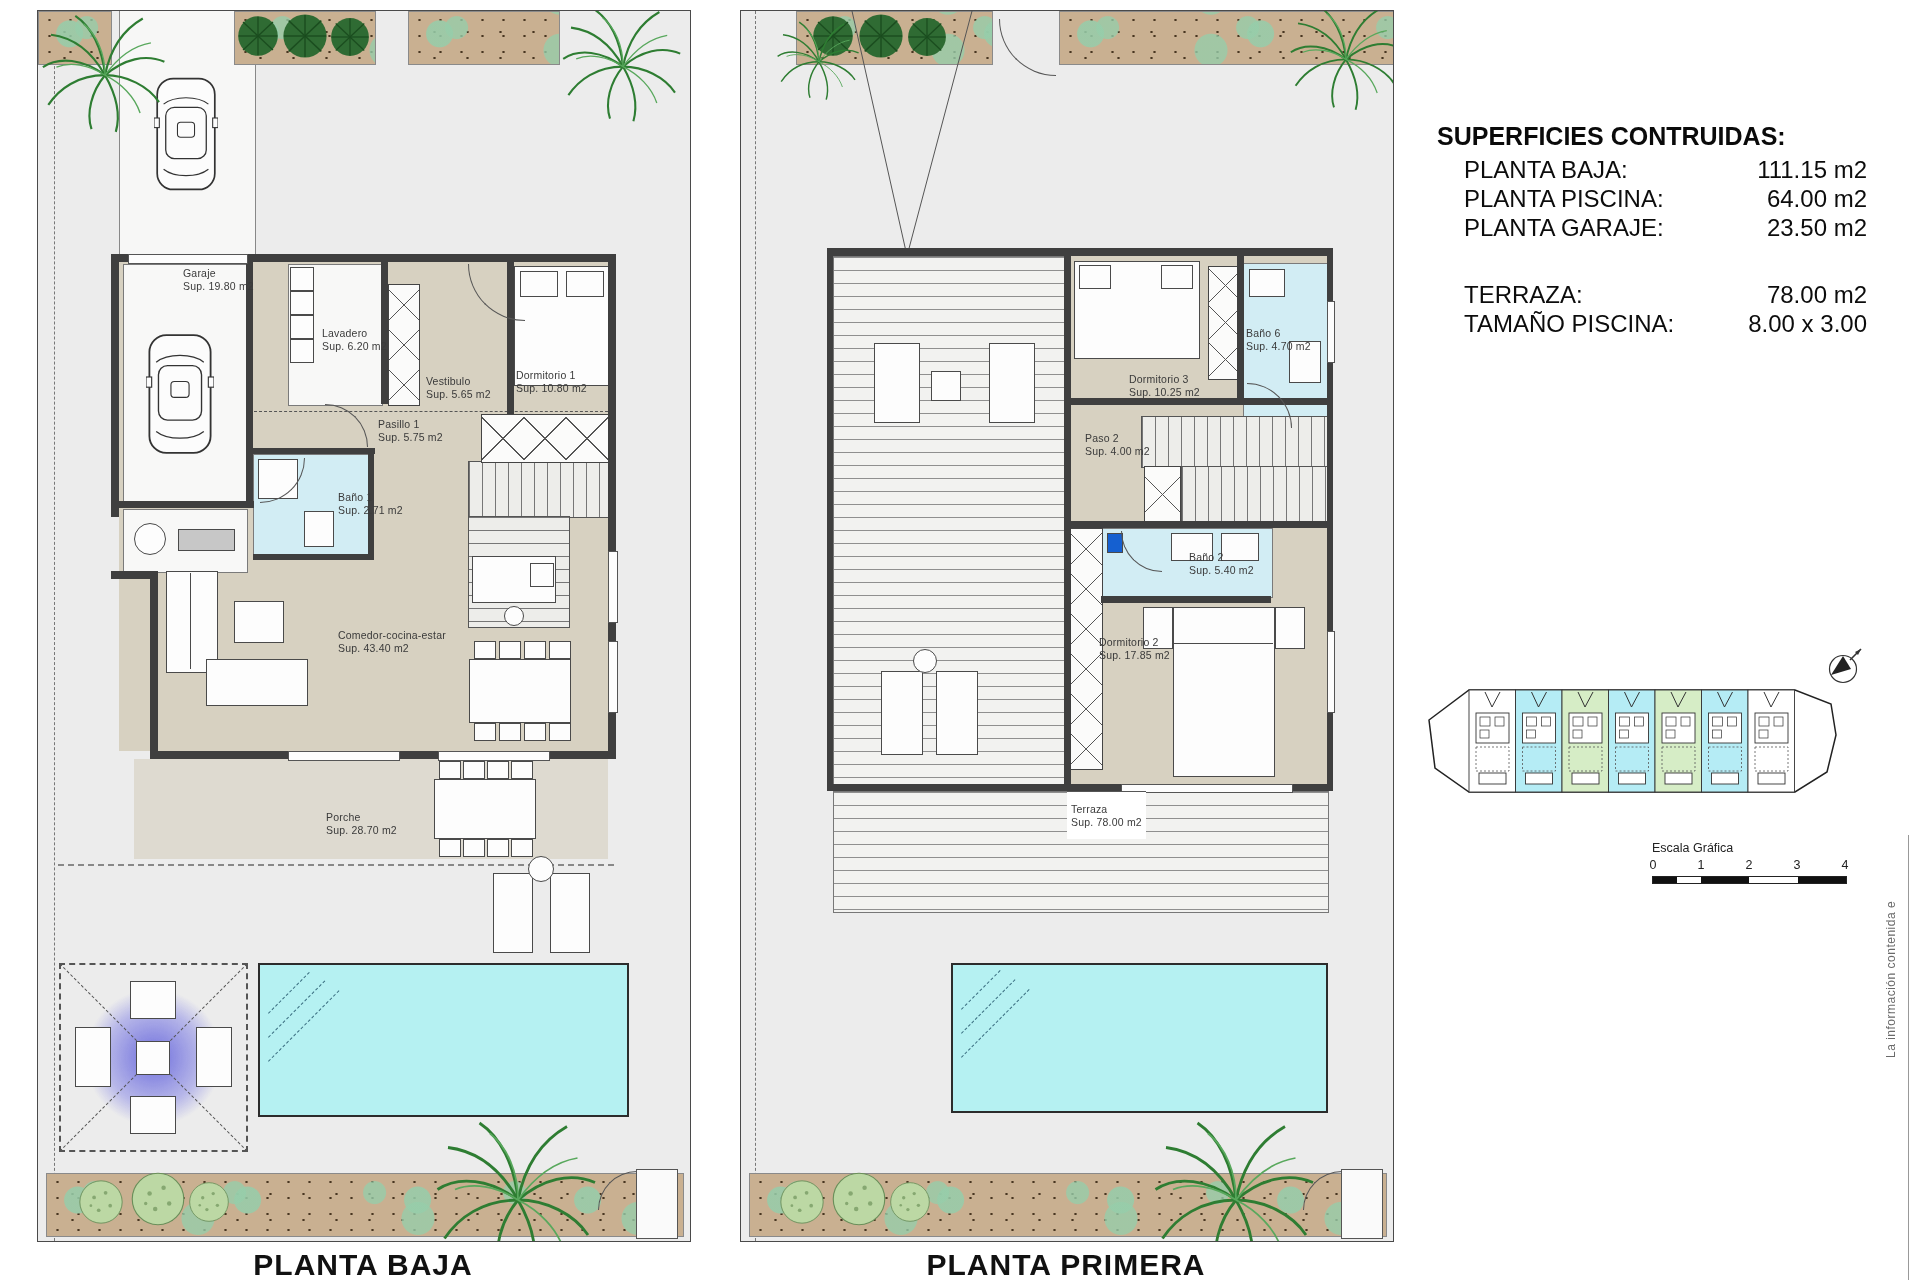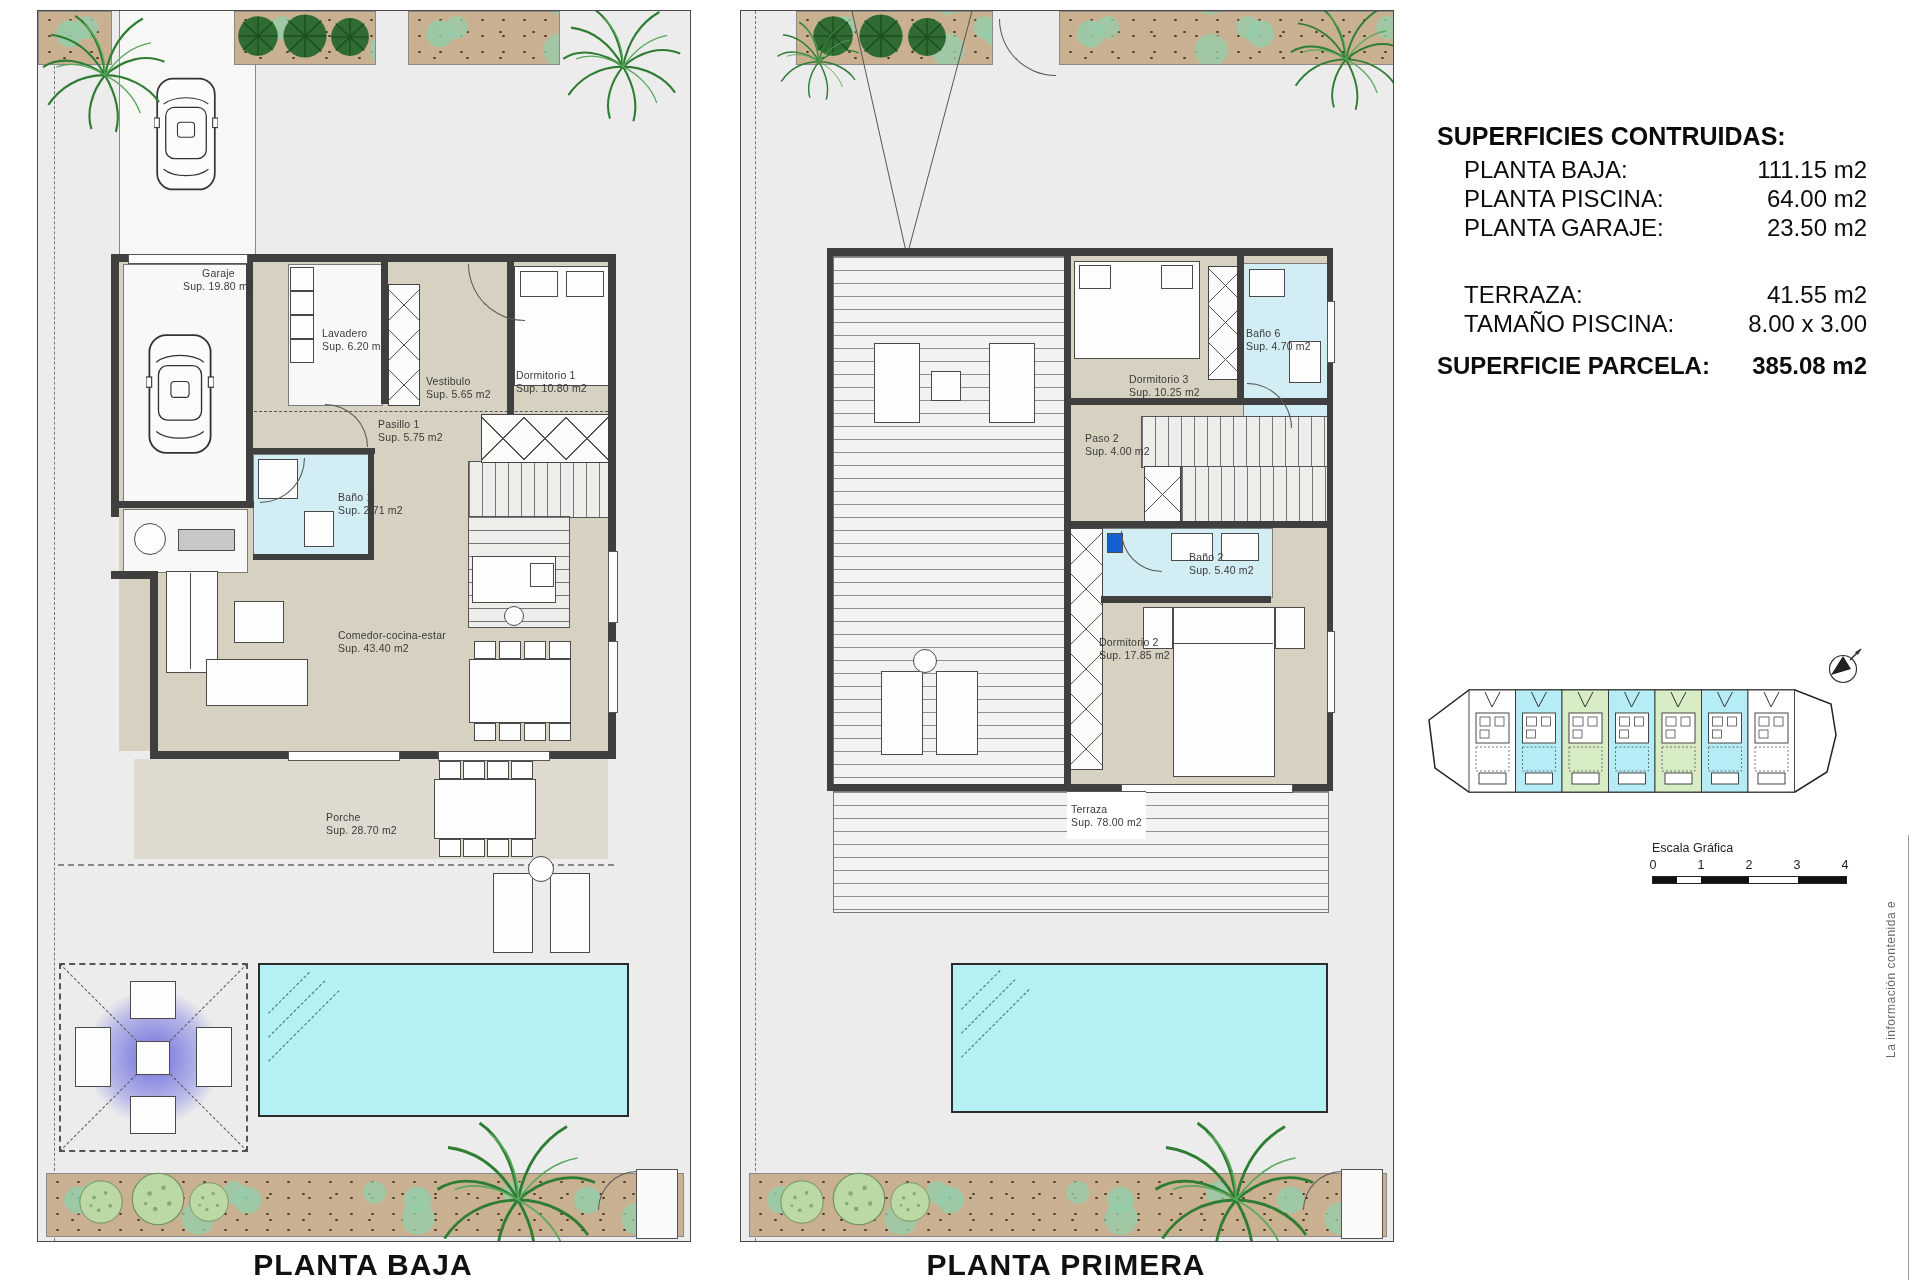--- a/index.html
+++ b/index.html
@@ -263,21 +263,21 @@
     <svg class="abs" style="left:-8px;top:-6px;z-index:25" width="150" height="135">
         <use href="#palm"></use>
       </svg>
     <svg class="abs" style="left:505px;top:-12px;z-index:25" width="160" height="130">
         <use href="#palm"></use>
       </svg>
     <svg class="abs" style="left:385px;top:1098px;z-index:25" width="190" height="175">
         <use href="#palm"></use>
       </svg>
 
-    <div class="rl" style="left:145px;top:256px;text-align:center">
+    <div class="rl" style="left:145px;top:256px;text-align:left">
         <span>Garaje</span>
         <span>Sup. 19.80 m2</span>
       </div>
     <div class="rl" style="left:284px;top:316px">
         <span>Lavadero</span>
         <span>Sup. 6.20 m2</span>
       </div>
     <div class="rl" style="left:388px;top:364px">
         <span>Vestibulo</span>
         <span>Sup. 5.65 m2</span>
@@ -444,29 +444,25 @@
   <div class="srow" style="top:185px">
     <span class="slabel">PLANTA PISCINA:</span>
     <span class="sval">64.00 m2</span>
   </div>
   <div class="srow" style="top:214px">
     <span class="slabel">PLANTA GARAJE:</span>
     <span class="sval">23.50 m2</span>
   </div>
   <div class="srow" style="top:281px">
     <span class="slabel">TERRAZA:</span>
-    <span class="sval">41.55 m2</span>
+    <span class="sval">78.00 m2</span>
   </div>
   <div class="srow" style="top:310px">
     <span class="slabel">TAMAÑO PISCINA:</span>
     <span class="sval">8.00 x 3.00</span>
-  </div>
-  <div class="srow bold" style="top:352px">
-    <span class="slabel">SUPERFICIE PARCELA:</span>
-    <span class="sval">385.08 m2</span>
   </div>
 
   <svg class="abs" style="left:1822px;top:644px" width="46" height="46">
     <circle cx="21" cy="25" r="13.5" fill="#fff" stroke="#333" stroke-width="1.2"></circle>
     <path d="M21,12 L29,25 L9,31 Z" fill="#222"></path>
     <line x1="28" y1="16" x2="39" y2="5" stroke="#333" stroke-width="1.6"></line>
     <path d="M39,5 L33,8 L36,11 Z" fill="#333"></path>
   </svg>
 
   <svg class="abs" style="left:1425px;top:680px" width="420" height="125" viewBox="0 0 420 125">

